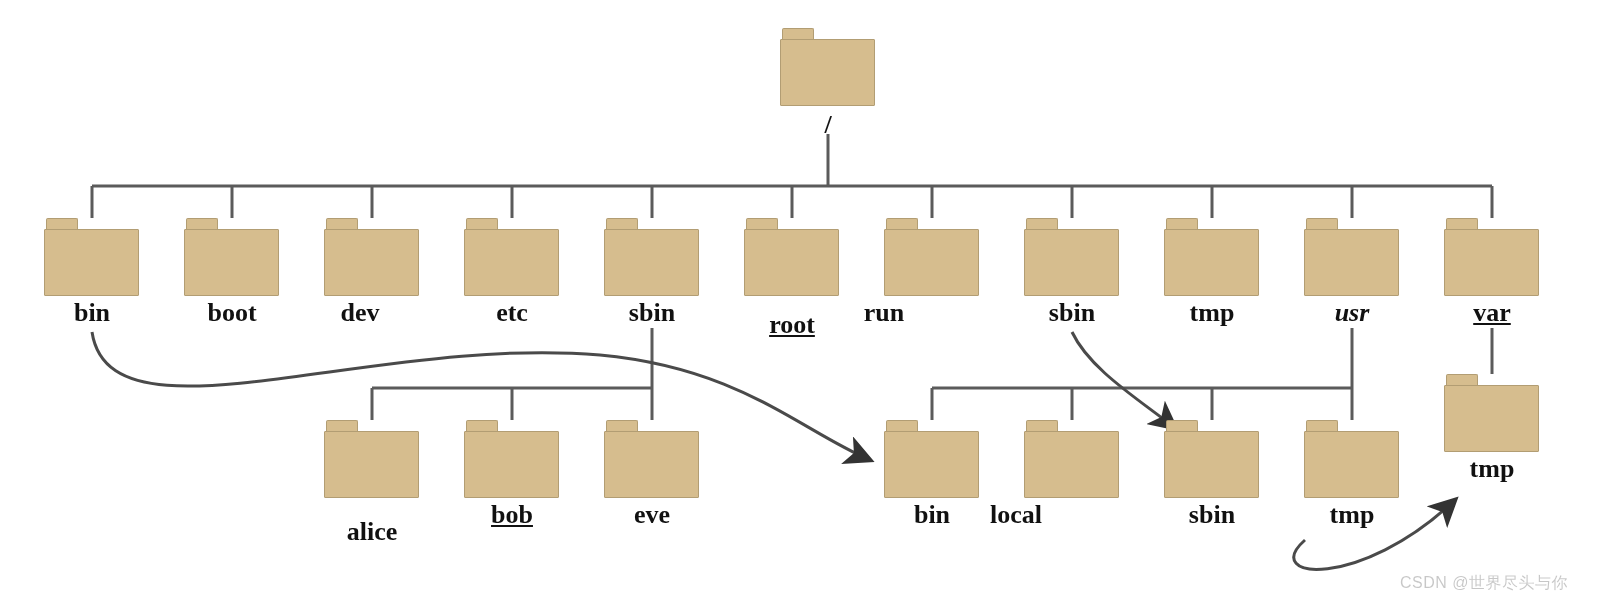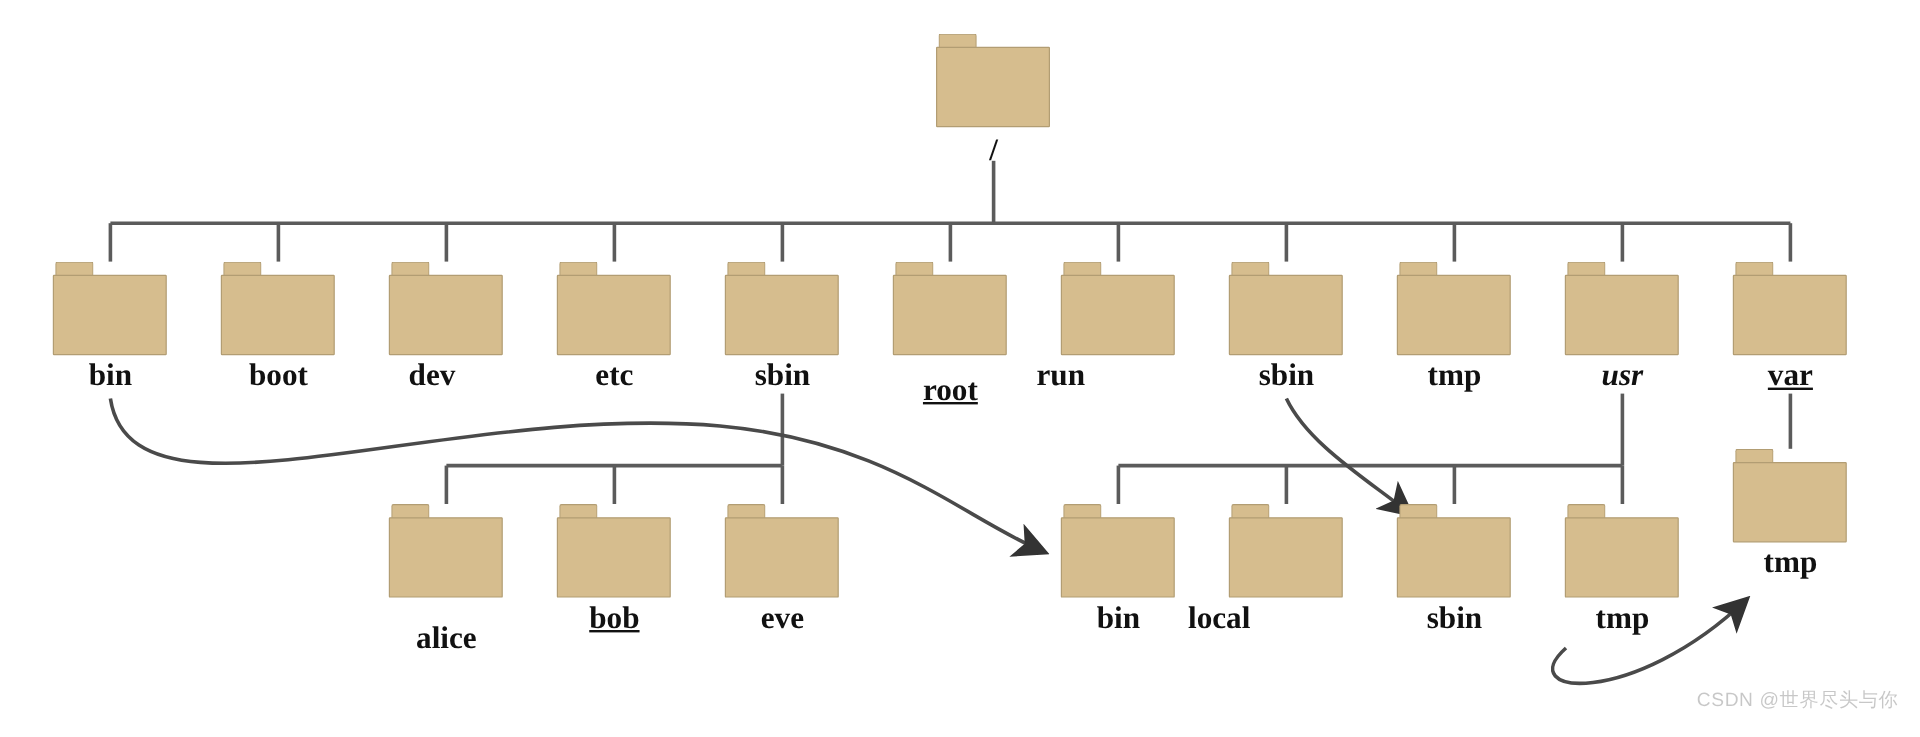--- a/index.html
+++ b/index.html
@@ -49,21 +49,21 @@
     position: absolute;
     font-size: 26px;
     font-weight: 700;
     color: #111;
     text-align: center;
     width: 140px;
     transform: translateX(-50%);
   }
   .watermark {
     position: absolute;
-    right: 18px;
+    right: 32px;
     bottom: 20px;
     font-family: Arial, sans-serif;
     font-size: 16px;
     color: rgba(0,0,0,0.22);
     letter-spacing: 0.5px;
   }
 </style>
 </head>
 <body>
 

